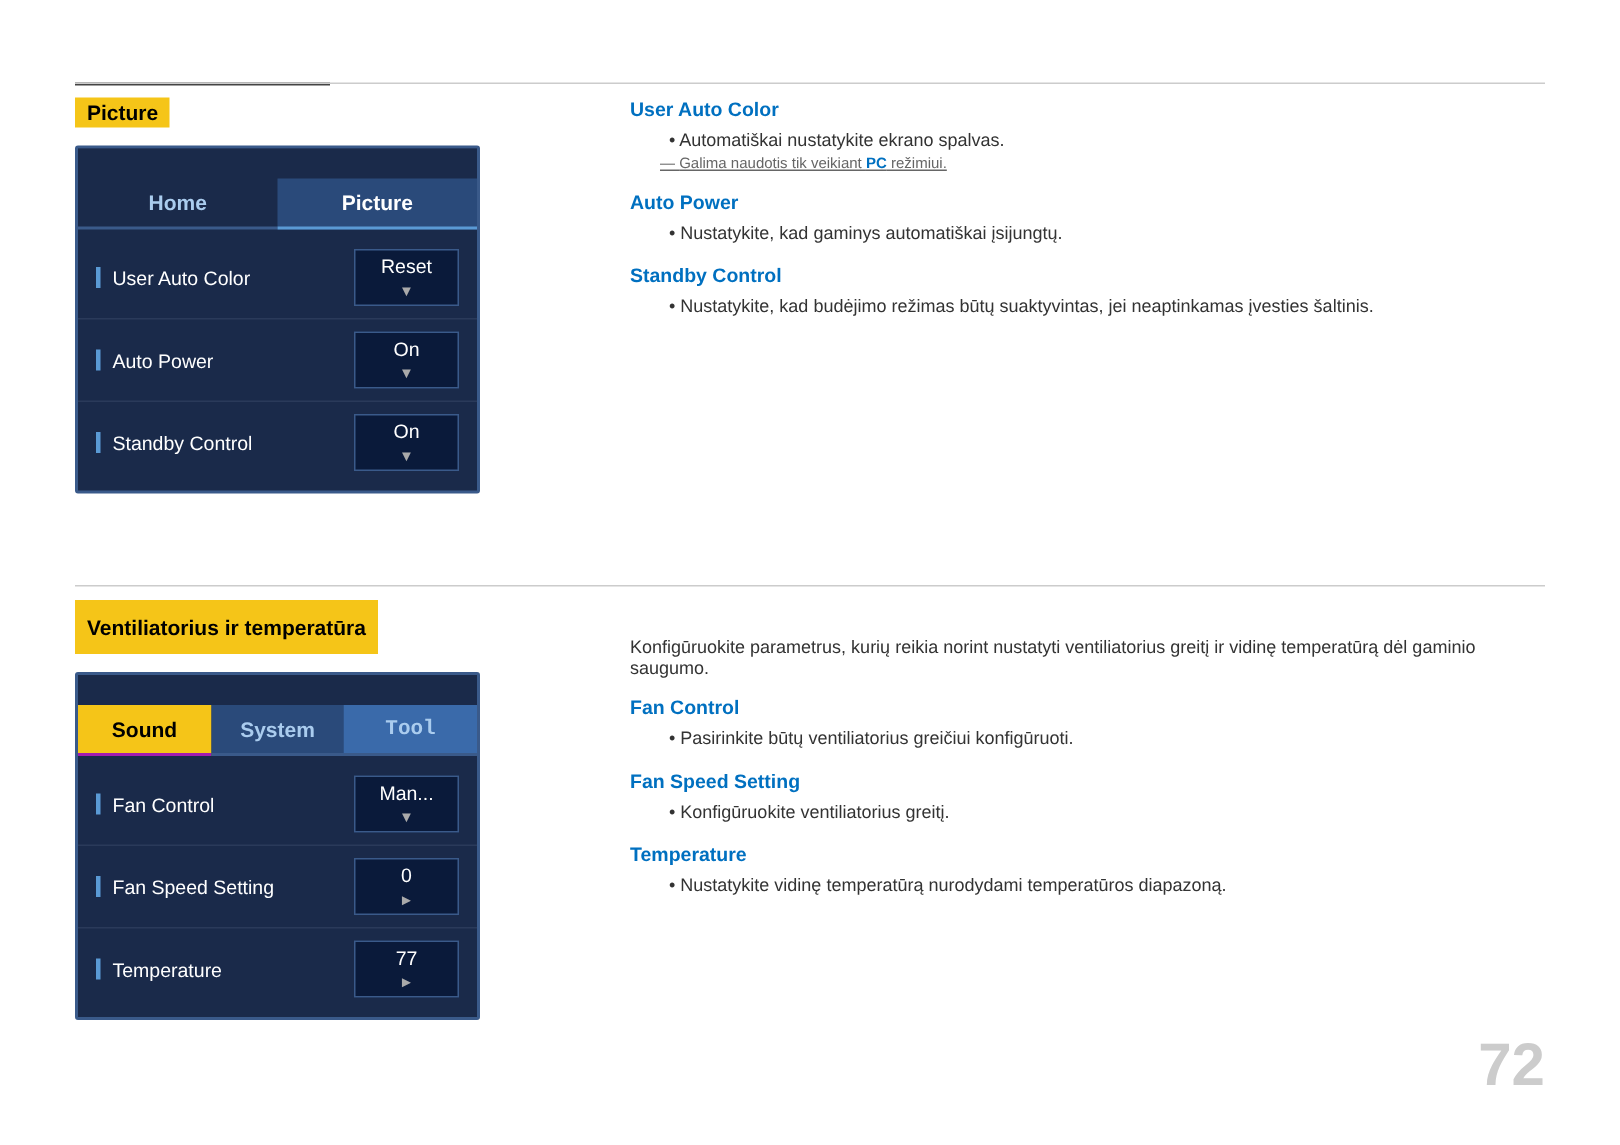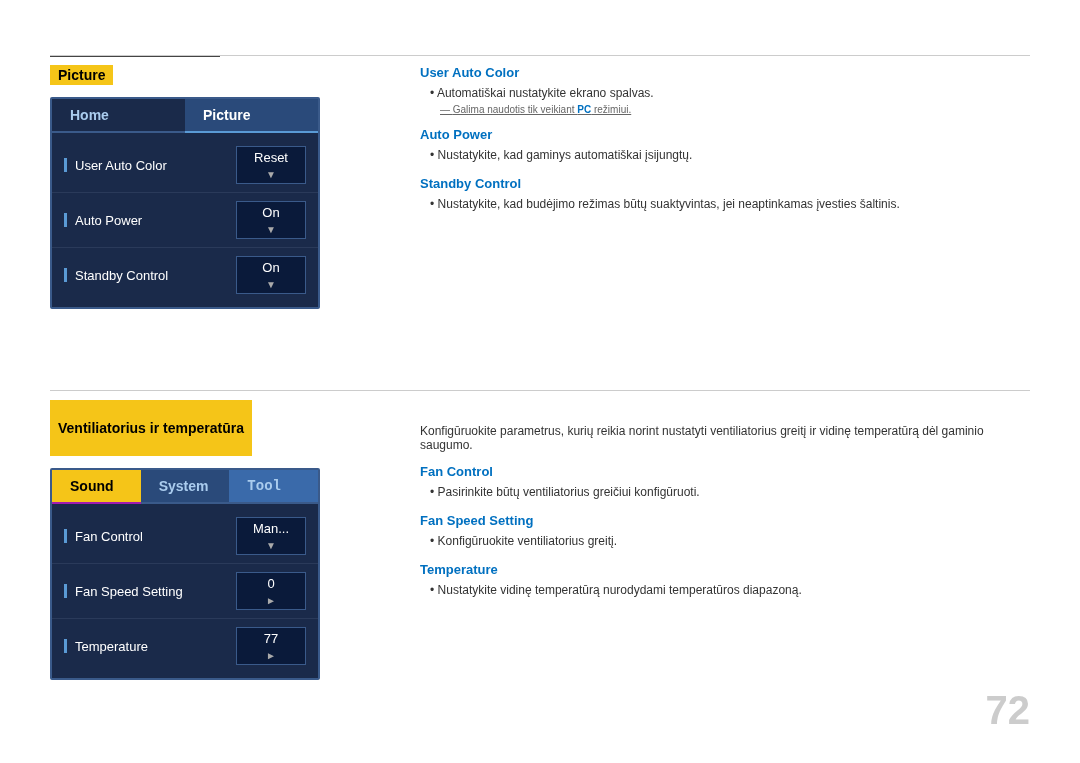--- a/index.html
+++ b/index.html
@@ -66,25 +66,27 @@
       overflow: hidden;
     }
 
     .menu-tabs {
       display: flex;
       background: #1a2a4a;
     }
 
     .menu-tab {
       flex: 1;
-      padding: 8px 18px;
+      text-align: center;
+      padding: 8px 5px;
       font-size: 14px;
       font-weight: bold;
       color: #fff;
       border-bottom: 2px solid #3a5a8a;
+      margin-top: 20px;
     }
 
     .menu-tab.active {
       background: #2a4a7a;
       border-bottom: 2px solid #5a9ad5;
     }
 
     .menu-tab.sound-tab {
       background: #f5c518;
       color: #000;
@@ -171,21 +173,21 @@
     }
 
     .desc-section-title:first-child {
       margin-top: 0;
     }
 
     .desc-text {
       font-size: 12px;
       color: #333;
       line-height: 1.5;
-      margin-left: 10px;
+      margin-left: 26px;
     }
 
     .desc-sub {
       font-size: 10px;
       color: #666;
       margin-left: 20px;
       margin-top: 2px;
       text-decoration: underline;
     }
 
@@ -219,21 +221,21 @@
       left: 50px;
       right: 50px;
     }
 
     .section-title-ventil {
       display: inline-block;
       background: #f5c518;
       color: #000;
       font-weight: bold;
       font-size: 14px;
-      padding: 20px 8px;
+      padding: 10px 8px;
       margin-bottom: 12px;
     }
 
     .desc-panel-bottom {
       position: absolute;
       top: 424px;
       left: 420px;
       right: 50px;
     }
 

